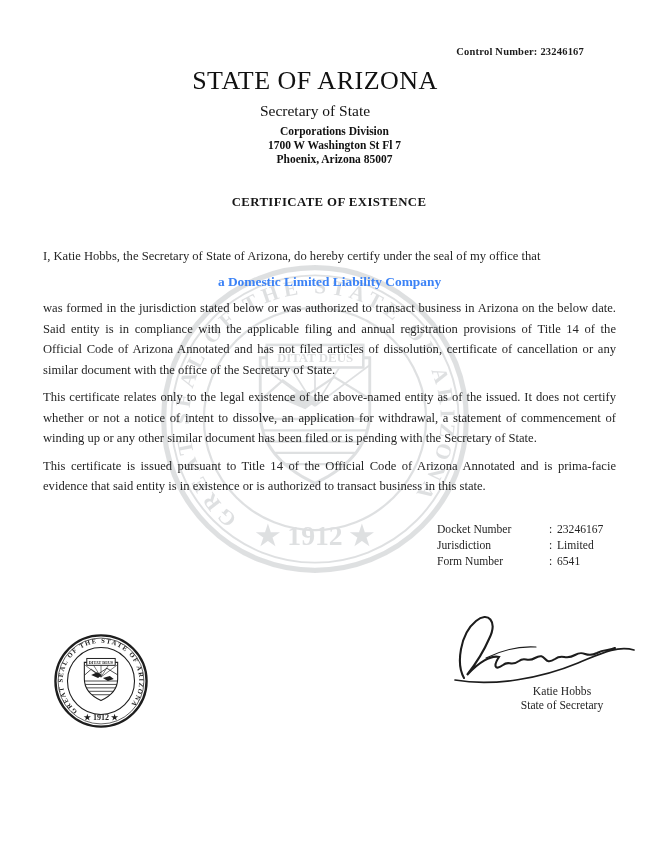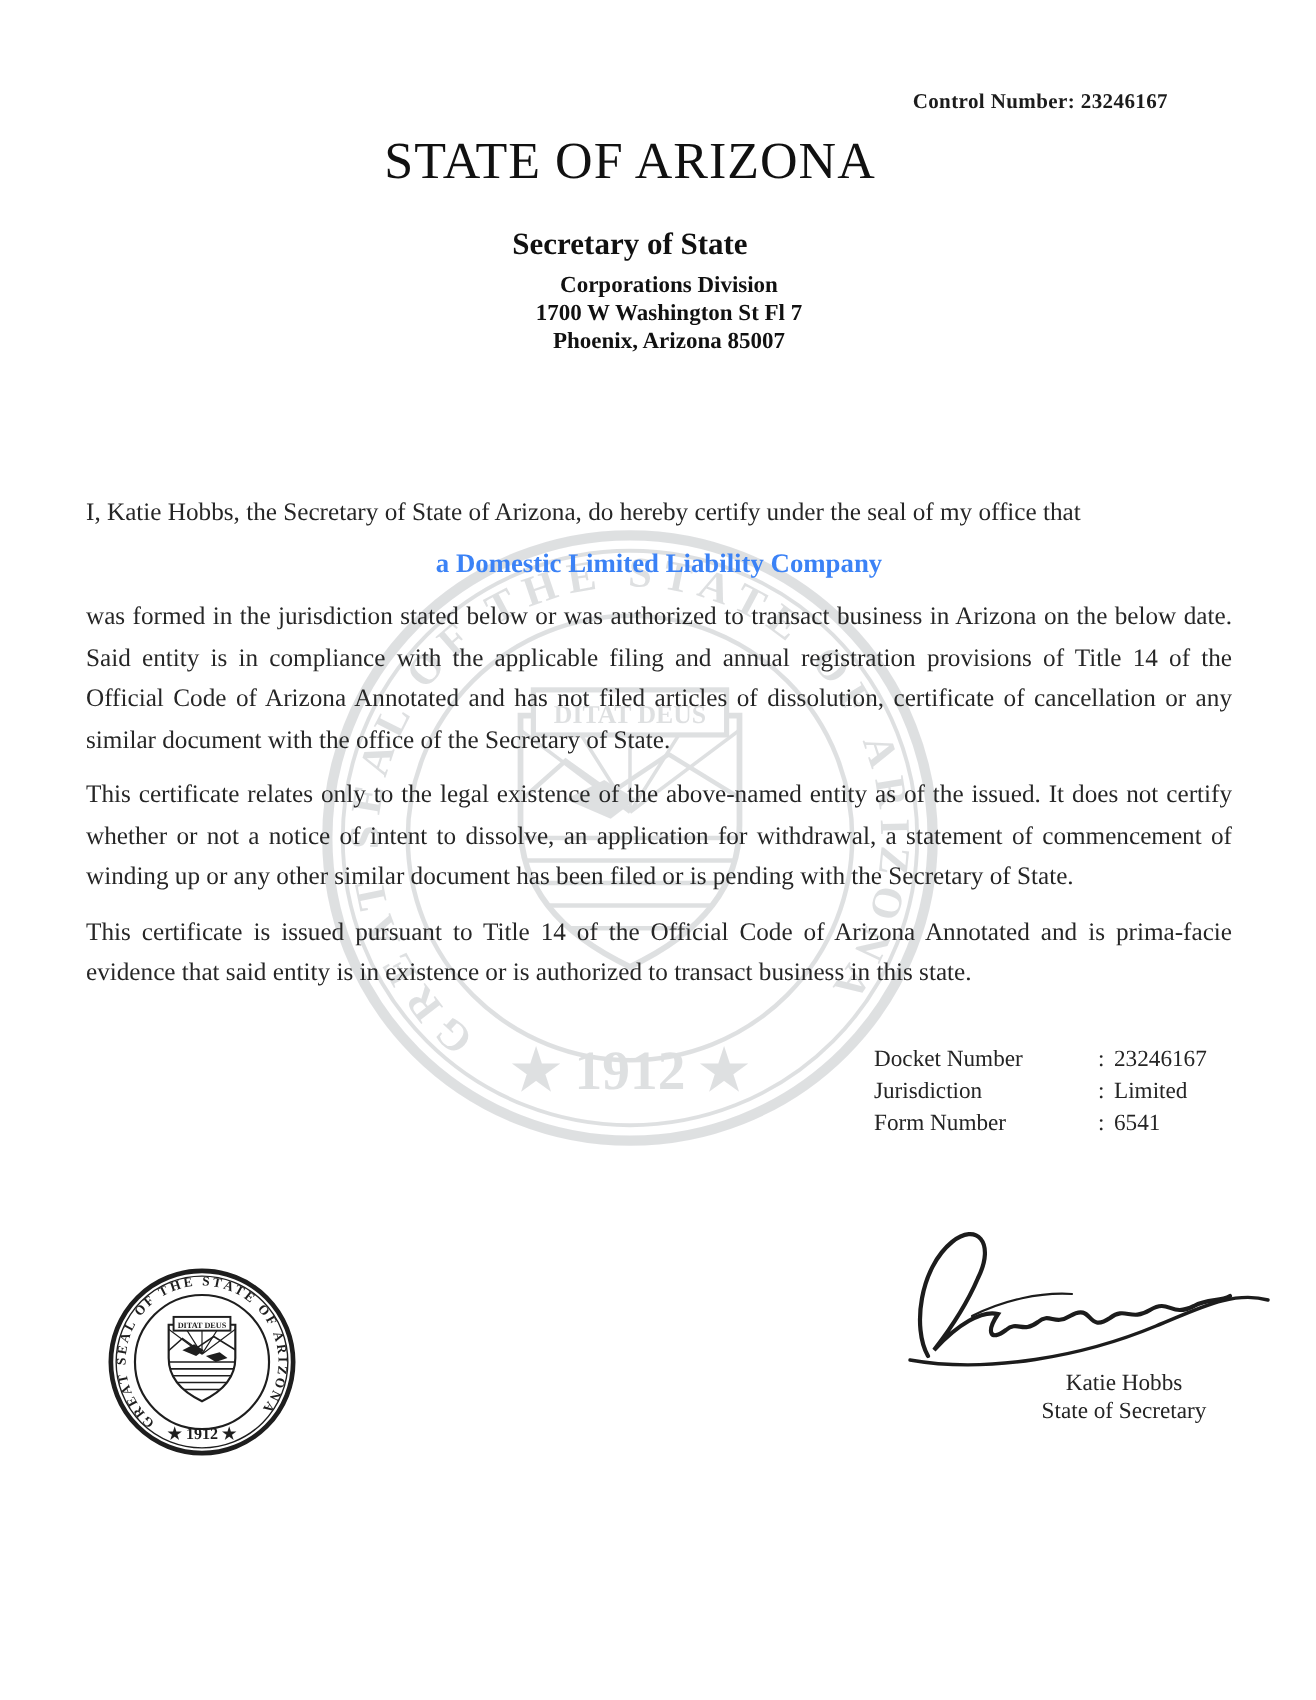--- a/index.html
+++ b/index.html
@@ -20,21 +20,21 @@
   
   .layer{position:absolute;z-index:1;}
   .control-number{
     top:46px;right:74px;
     font-size:10.5px;font-weight:bold;color:#1c1c1c;letter-spacing:.2px;
   }
   .header{
     top:66px;left:0;right:28px;text-align:center;color:#111;
   }
   .header .title{font-size:26px;font-weight:normal;letter-spacing:.5px;line-height:30px;}
-  .header .subtitle{font-size:15.5px;font-weight:bold;line-height:18px;margin-top:18px;}
+  .header .subtitle{font-size:15.5px;font-weight:normal;line-height:18px;margin-top:6px;}
   .header .addr{font-size:11.5px;font-weight:bold;line-height:14px;margin-left:39px;}
   .header .addr.first{margin-top:4px;}
   .cert-heading{
     top:195px;left:43px;right:43px;text-align:center;
     font-size:12.8px;font-weight:bold;color:#161616;letter-spacing:.4px;
   }
   .body-block{top:246px;left:43px;right:42px;font-size:12.6px;color:#262626;}
   .body-block .intro{line-height:20.5px;margin:0;}
   .body-block .entity-name{
     text-align:center;font-size:13.2px;font-weight:bold;color:#161616;
@@ -97,20 +97,21 @@
   <div class="layer control-number">Control Number: 23246167</div>
 
   <div class="layer header">
     <div class="title">STATE OF ARIZONA</div>
     <div class="subtitle">Secretary of State</div>
     <div class="addr first">Corporations Division</div>
     <div class="addr">1700 W Washington St Fl 7</div>
     <div class="addr">Phoenix, Arizona 85007</div>
   </div>
 
+  <div class="layer cert-heading">CERTIFICATE OF EXISTENCE</div>
 
   <div class="layer body-block">
     <p class="intro">I, Katie Hobbs, the Secretary of State of Arizona, do hereby certify under the seal of my office that</p>
     <div class="entity-type">a Domestic Limited Liability Company</div>
     <p class="para">was formed in the jurisdiction stated below or was authorized to transact business in Arizona on the below date. Said entity is in compliance with the applicable filing and annual registration provisions of Title 14 of the Official Code of Arizona Annotated and has not filed articles of dissolution, certificate of cancellation or any similar document with the office of the Secretary of State.</p>
     <p class="para">This certificate relates only to the legal existence of the above-named entity as of the issued. It does not certify whether or not a notice of intent to dissolve, an application for withdrawal, a statement of commencement of winding up or any other similar document has been filed or is pending with the Secretary of State.</p>
     <p class="para">This certificate is issued pursuant to Title 14 of the Official Code of Arizona Annotated and is prima-facie evidence that said entity is in existence or is authorized to transact business in this state.</p>
   </div>
 
   <div class="layer details">

